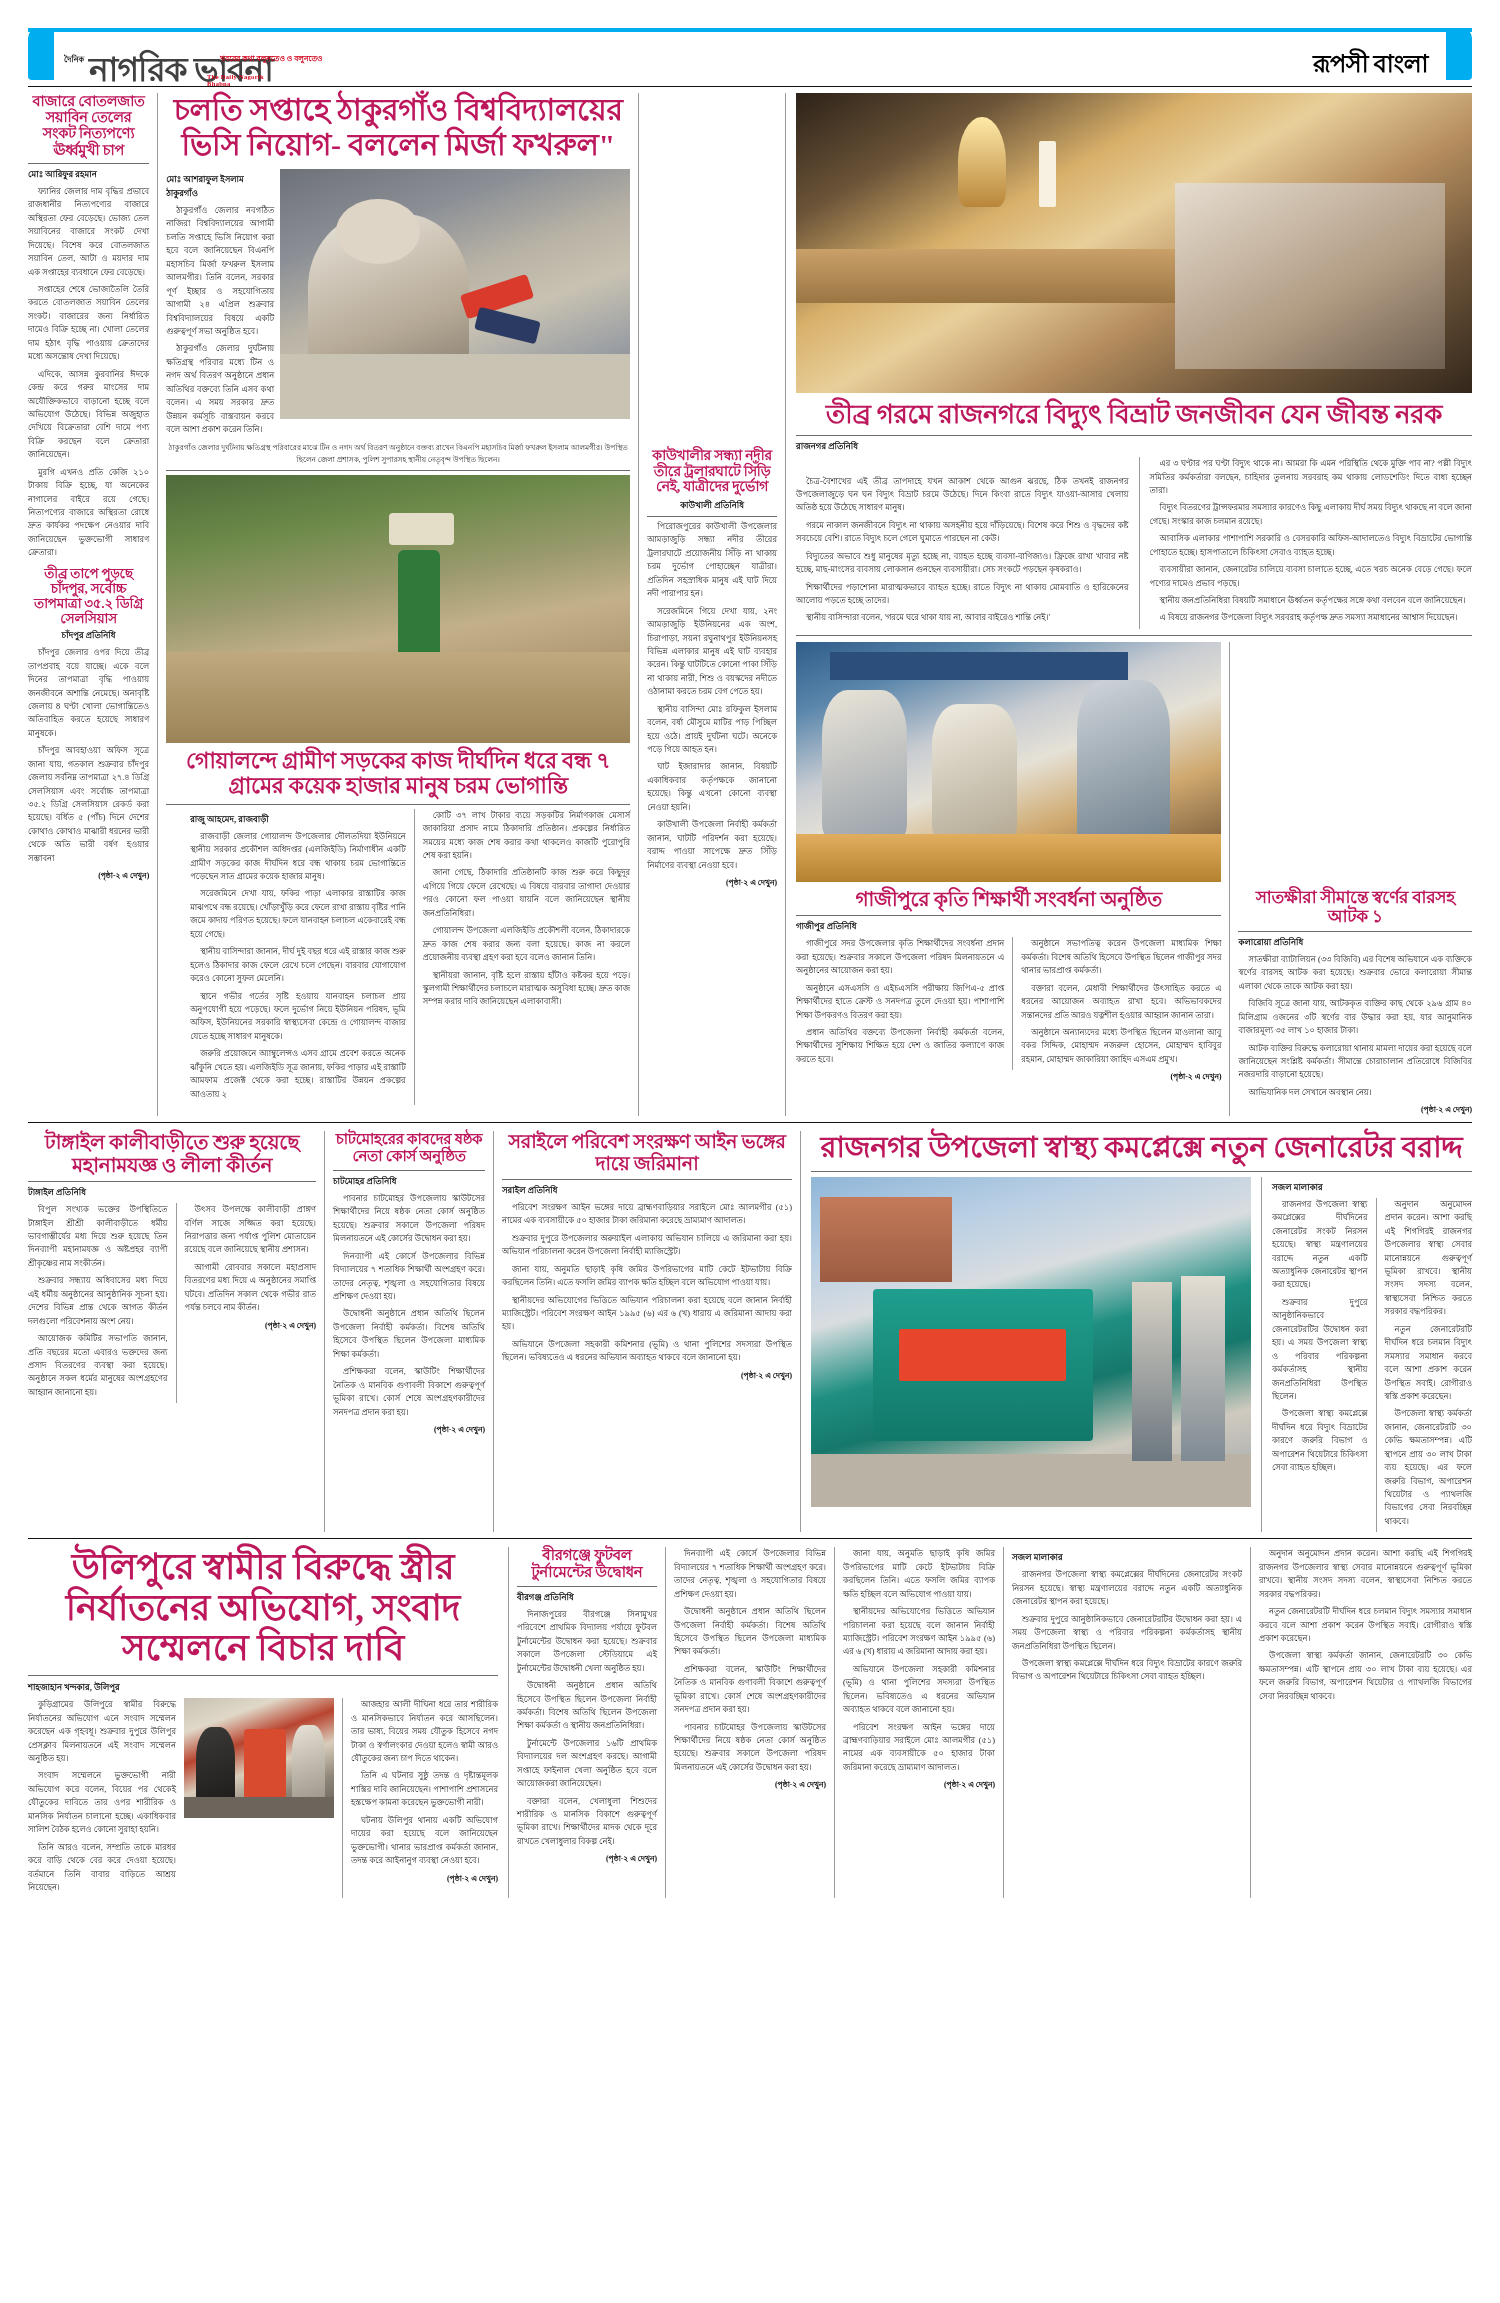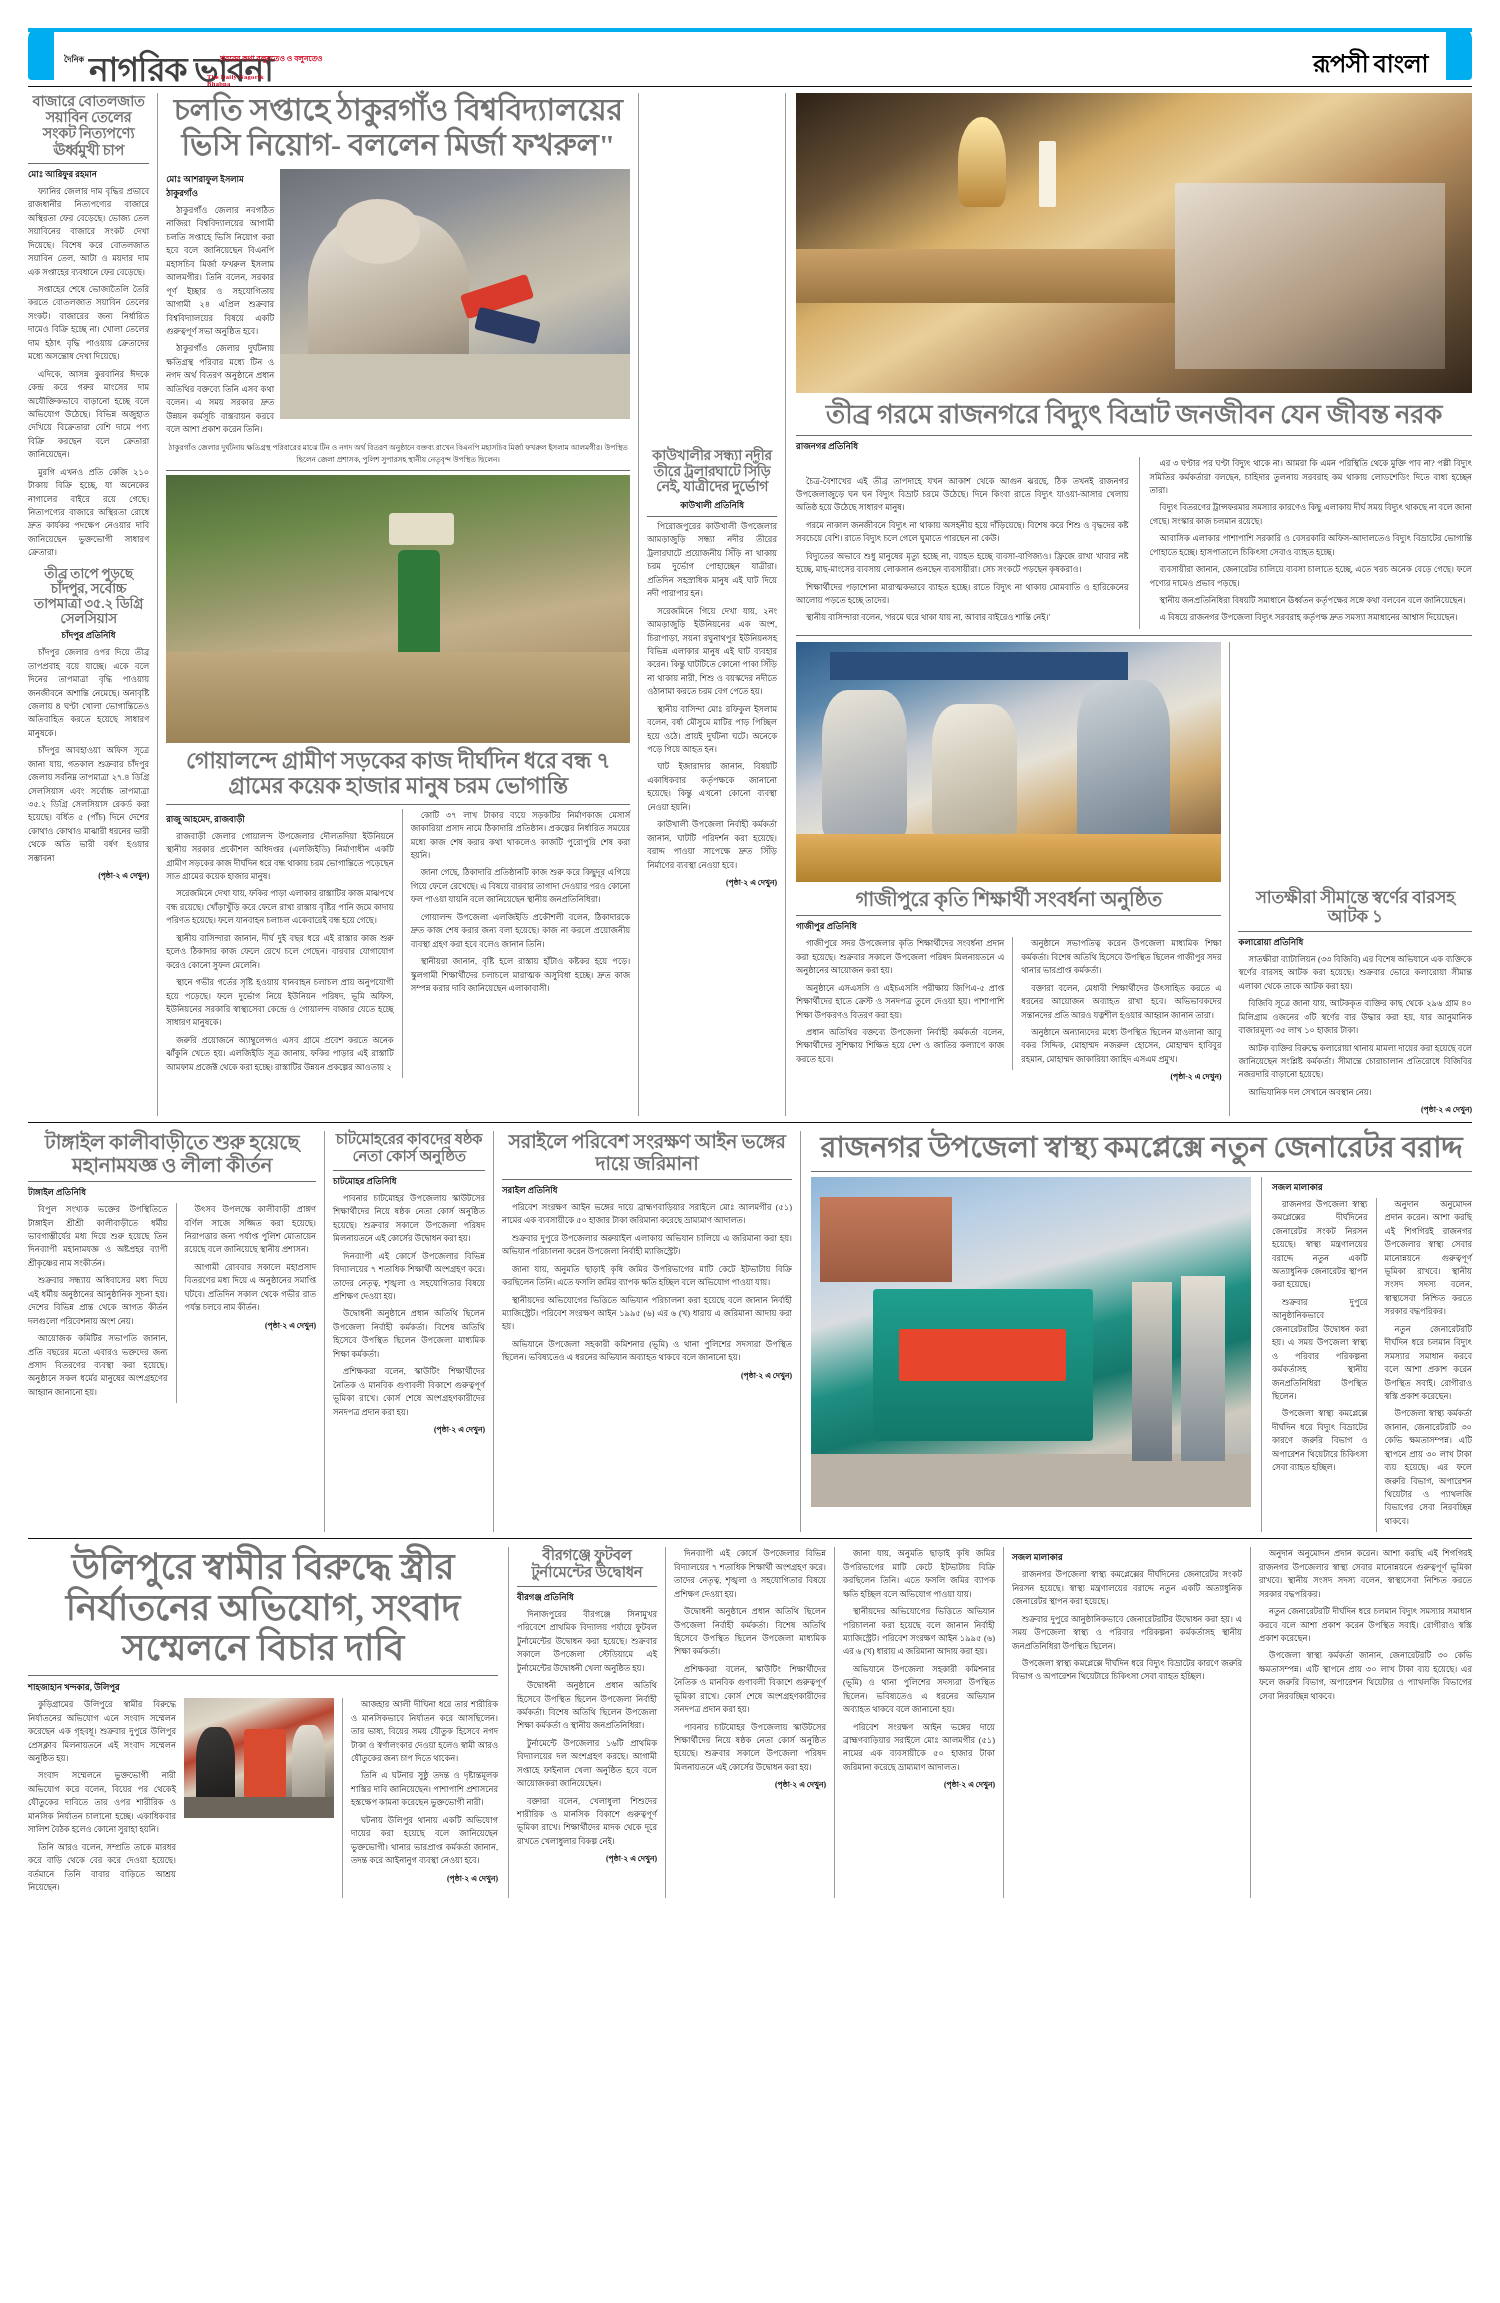--- a/index.html
+++ b/index.html
@@ -16,21 +16,21 @@
   .logo-main{font-size:33px;font-weight:bold;letter-spacing:-1px;color:#404040;line-height:0.95;}
   .logo-slogan{font-size:7.5px;color:#d0021b;font-weight:bold;position:absolute;left:131px;top:-2px;white-space:nowrap;}
   .logo-en{font-size:6.5px;color:#d0021b;font-weight:bold;position:absolute;left:118px;bottom:-1px;letter-spacing:.3px;}
   .dateline{position:absolute;left:0;right:0;bottom:4px;text-align:center;font-size:12.5px;color:#111;font-weight:bold;}
   .mh-right{position:absolute;right:44px;bottom:-1px;font-size:24px;font-weight:bold;color:#000;letter-spacing:-.5px;}
 
   .rule{border-top:1.6px solid #111;margin:4px 0 0;}
   .rule-thin{border-top:.8px solid #6b6b6b;}
 
   
-  .hl{font-weight:bold;color:#737373;text-align:center;line-height:1.12;letter-spacing:-.3px;}
+  .hl{font-weight:bold;color:#be185d;text-align:center;line-height:1.12;letter-spacing:-.3px;}
   .byline{font-size:8.5px;font-weight:bold;color:#111;margin:4px 0 3px;}
   .body{font-size:8.3px;line-height:1.62;color:#1a1a1a;text-align:justify;}
   .body p{margin:0 0 4px;text-indent:10px;}
   .cont{font-size:7.6px;font-weight:bold;text-align:right;}
   .ph{background:#b9bcc0;position:relative;overflow:hidden;}
   .cap{font-size:7.4px;text-align:center;color:#222;margin-top:2px;}
 
   
   .ph-road{background:linear-gradient(170deg,#4e6b3a 0%,#6d8a4a 22%,#9a9a6d 42%,#c3b08a 58%,#b09a74 74%,#8e7f60 100%);}
   .ph-rally{background:linear-gradient(160deg,#6d7278 0%,#8c9096 25%,#b9b3a6 45%,#c8c2b2 60%,#9a9ea3 80%,#717579 100%);}
@@ -107,21 +107,21 @@
       <div class="rule-thin" style="margin:4px 0;"></div>
 
       <div class="ph ph-road" style="width:100%;height:268px;">
         <div style="position:absolute;left:50%;top:28%;width:9%;height:46%;background:#2f7a3a;border-radius:6px;"></div>
         <div style="position:absolute;left:48%;top:14%;width:14%;height:12%;background:#e4ddc8;border-radius:4px;"></div>
         <div style="position:absolute;left:0;bottom:0;width:100%;height:34%;background:linear-gradient(180deg,#c0a97f,#9c8358);"></div>
       </div>
       <div class="hl" style="font-size:22px;margin-top:6px;">গোয়ালন্দে গ্রামীণ সড়কের কাজ দীর্ঘদিন ধরে বন্ধ ৭ গ্রামের কয়েক হাজার মানুষ চরম ভোগান্তি</div>
       <div class="rule-thin" style="margin:5px 0 4px;"></div>
       <div style="display:flex;gap:8px;">
-        <div style="flex:1;">
+        <div style="flex:1;margin-left:24px;">
           <div class="byline">রাজু আহমেদ, রাজবাড়ী</div>
           <div class="body">
             <p>রাজবাড়ী জেলার গোয়ালন্দ উপজেলার দৌলতদিয়া ইউনিয়নে স্থানীয় সরকার প্রকৌশল অধিদপ্তর (এলজিইডি) নির্মাণাধীন একটি গ্রামীণ সড়কের কাজ দীর্ঘদিন ধরে বন্ধ থাকায় চরম ভোগান্তিতে পড়েছেন সাত গ্রামের কয়েক হাজার মানুষ।</p>
             <p>সরেজমিনে দেখা যায়, ফকির পাড়া এলাকার রাস্তাটির কাজ মাঝপথে বন্ধ রয়েছে। খোঁড়াখুঁড়ি করে ফেলে রাখা রাস্তায় বৃষ্টির পানি জমে কাদায় পরিণত হয়েছে। ফলে যানবাহন চলাচল একেবারেই বন্ধ হয়ে গেছে।</p>
             <p>স্থানীয় বাসিন্দারা জানান, দীর্ঘ দুই বছর ধরে এই রাস্তার কাজ শুরু হলেও ঠিকাদার কাজ ফেলে রেখে চলে গেছেন। বারবার যোগাযোগ করেও কোনো সুফল মেলেনি।</p>
             <p>স্থানে গভীর গর্তের সৃষ্টি হওয়ায় যানবাহন চলাচল প্রায় অনুপযোগী হয়ে পড়েছে। ফলে দুর্ভোগ নিয়ে ইউনিয়ন পরিষদ, ভূমি অফিস, ইউনিয়নের সরকারি স্বাস্থ্যসেবা কেন্দ্রে ও গোয়ালন্দ বাজার যেতে হচ্ছে সাধারণ মানুষকে।</p>
             <p>জরুরি প্রয়োজনে অ্যাম্বুলেন্সও এসব গ্রামে প্রবেশ করতে অনেক ঝাঁকুনি খেতে হয়। এলজিইডি সূত্র জানায়, ফকির পাড়ার এই রাস্তাটি আমফাম প্রজেক্ট থেকে করা হচ্ছে। রাস্তাটির উন্নয়ন প্রকল্পের আওতায় ২</p>
           </div>
         </div>
         <div style="flex:1;" class="vline">

